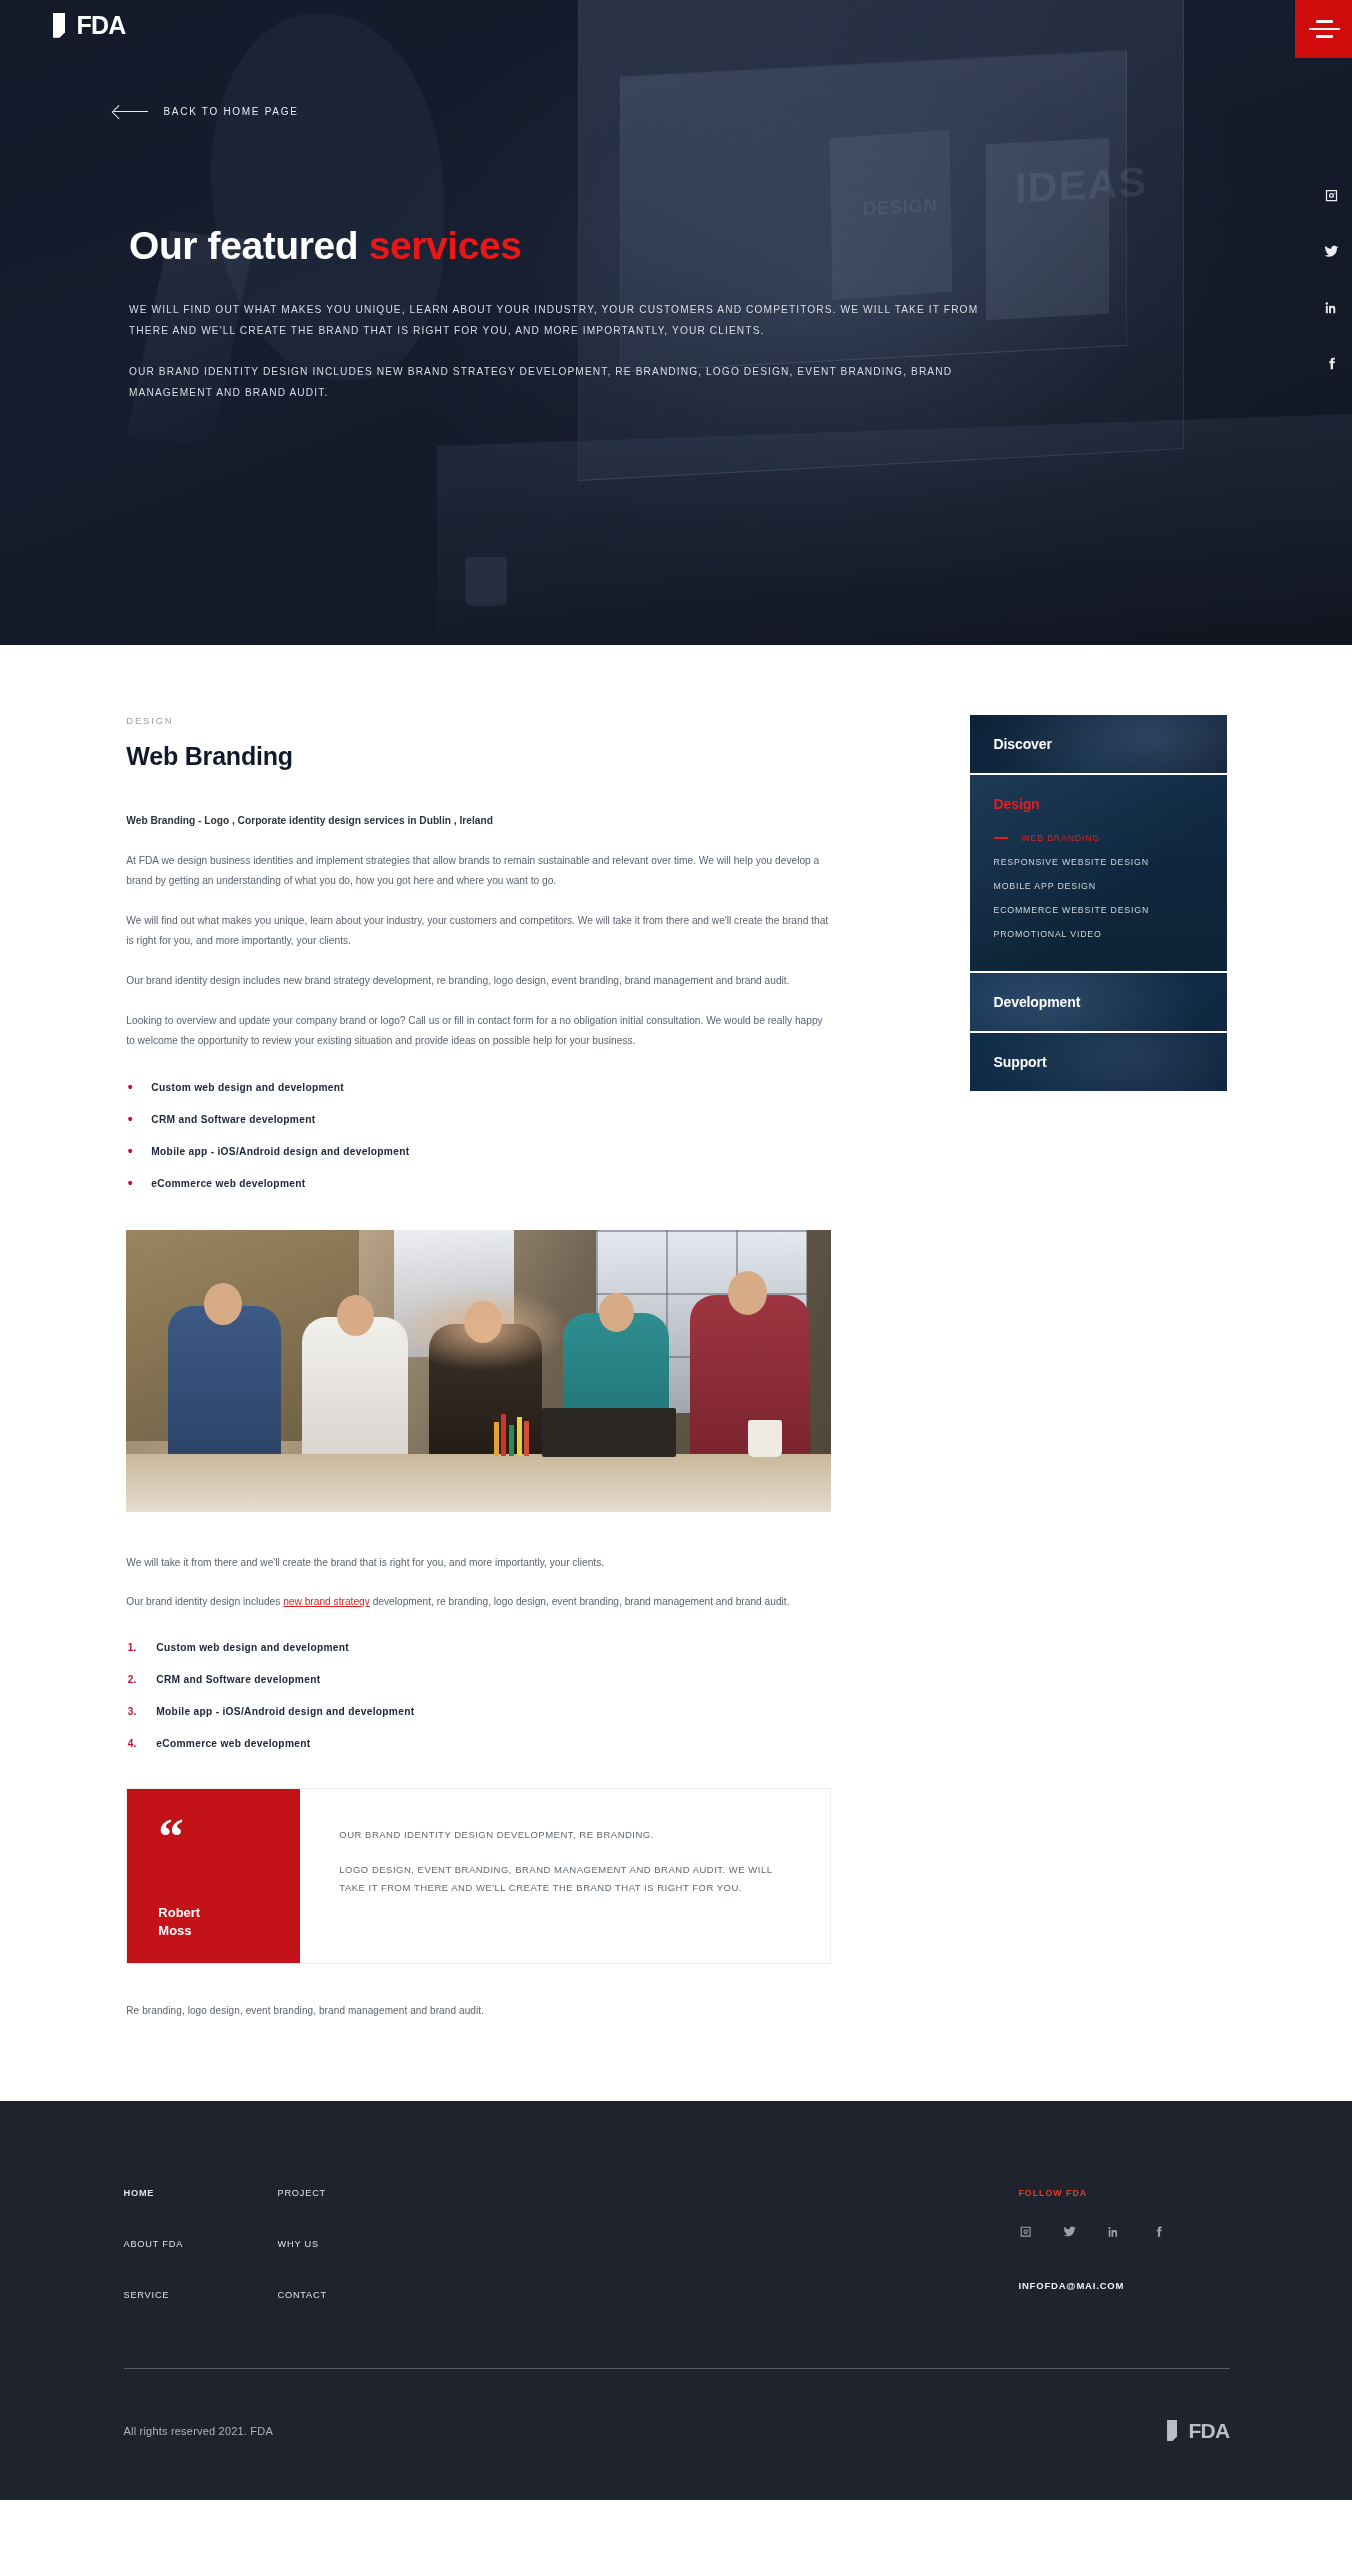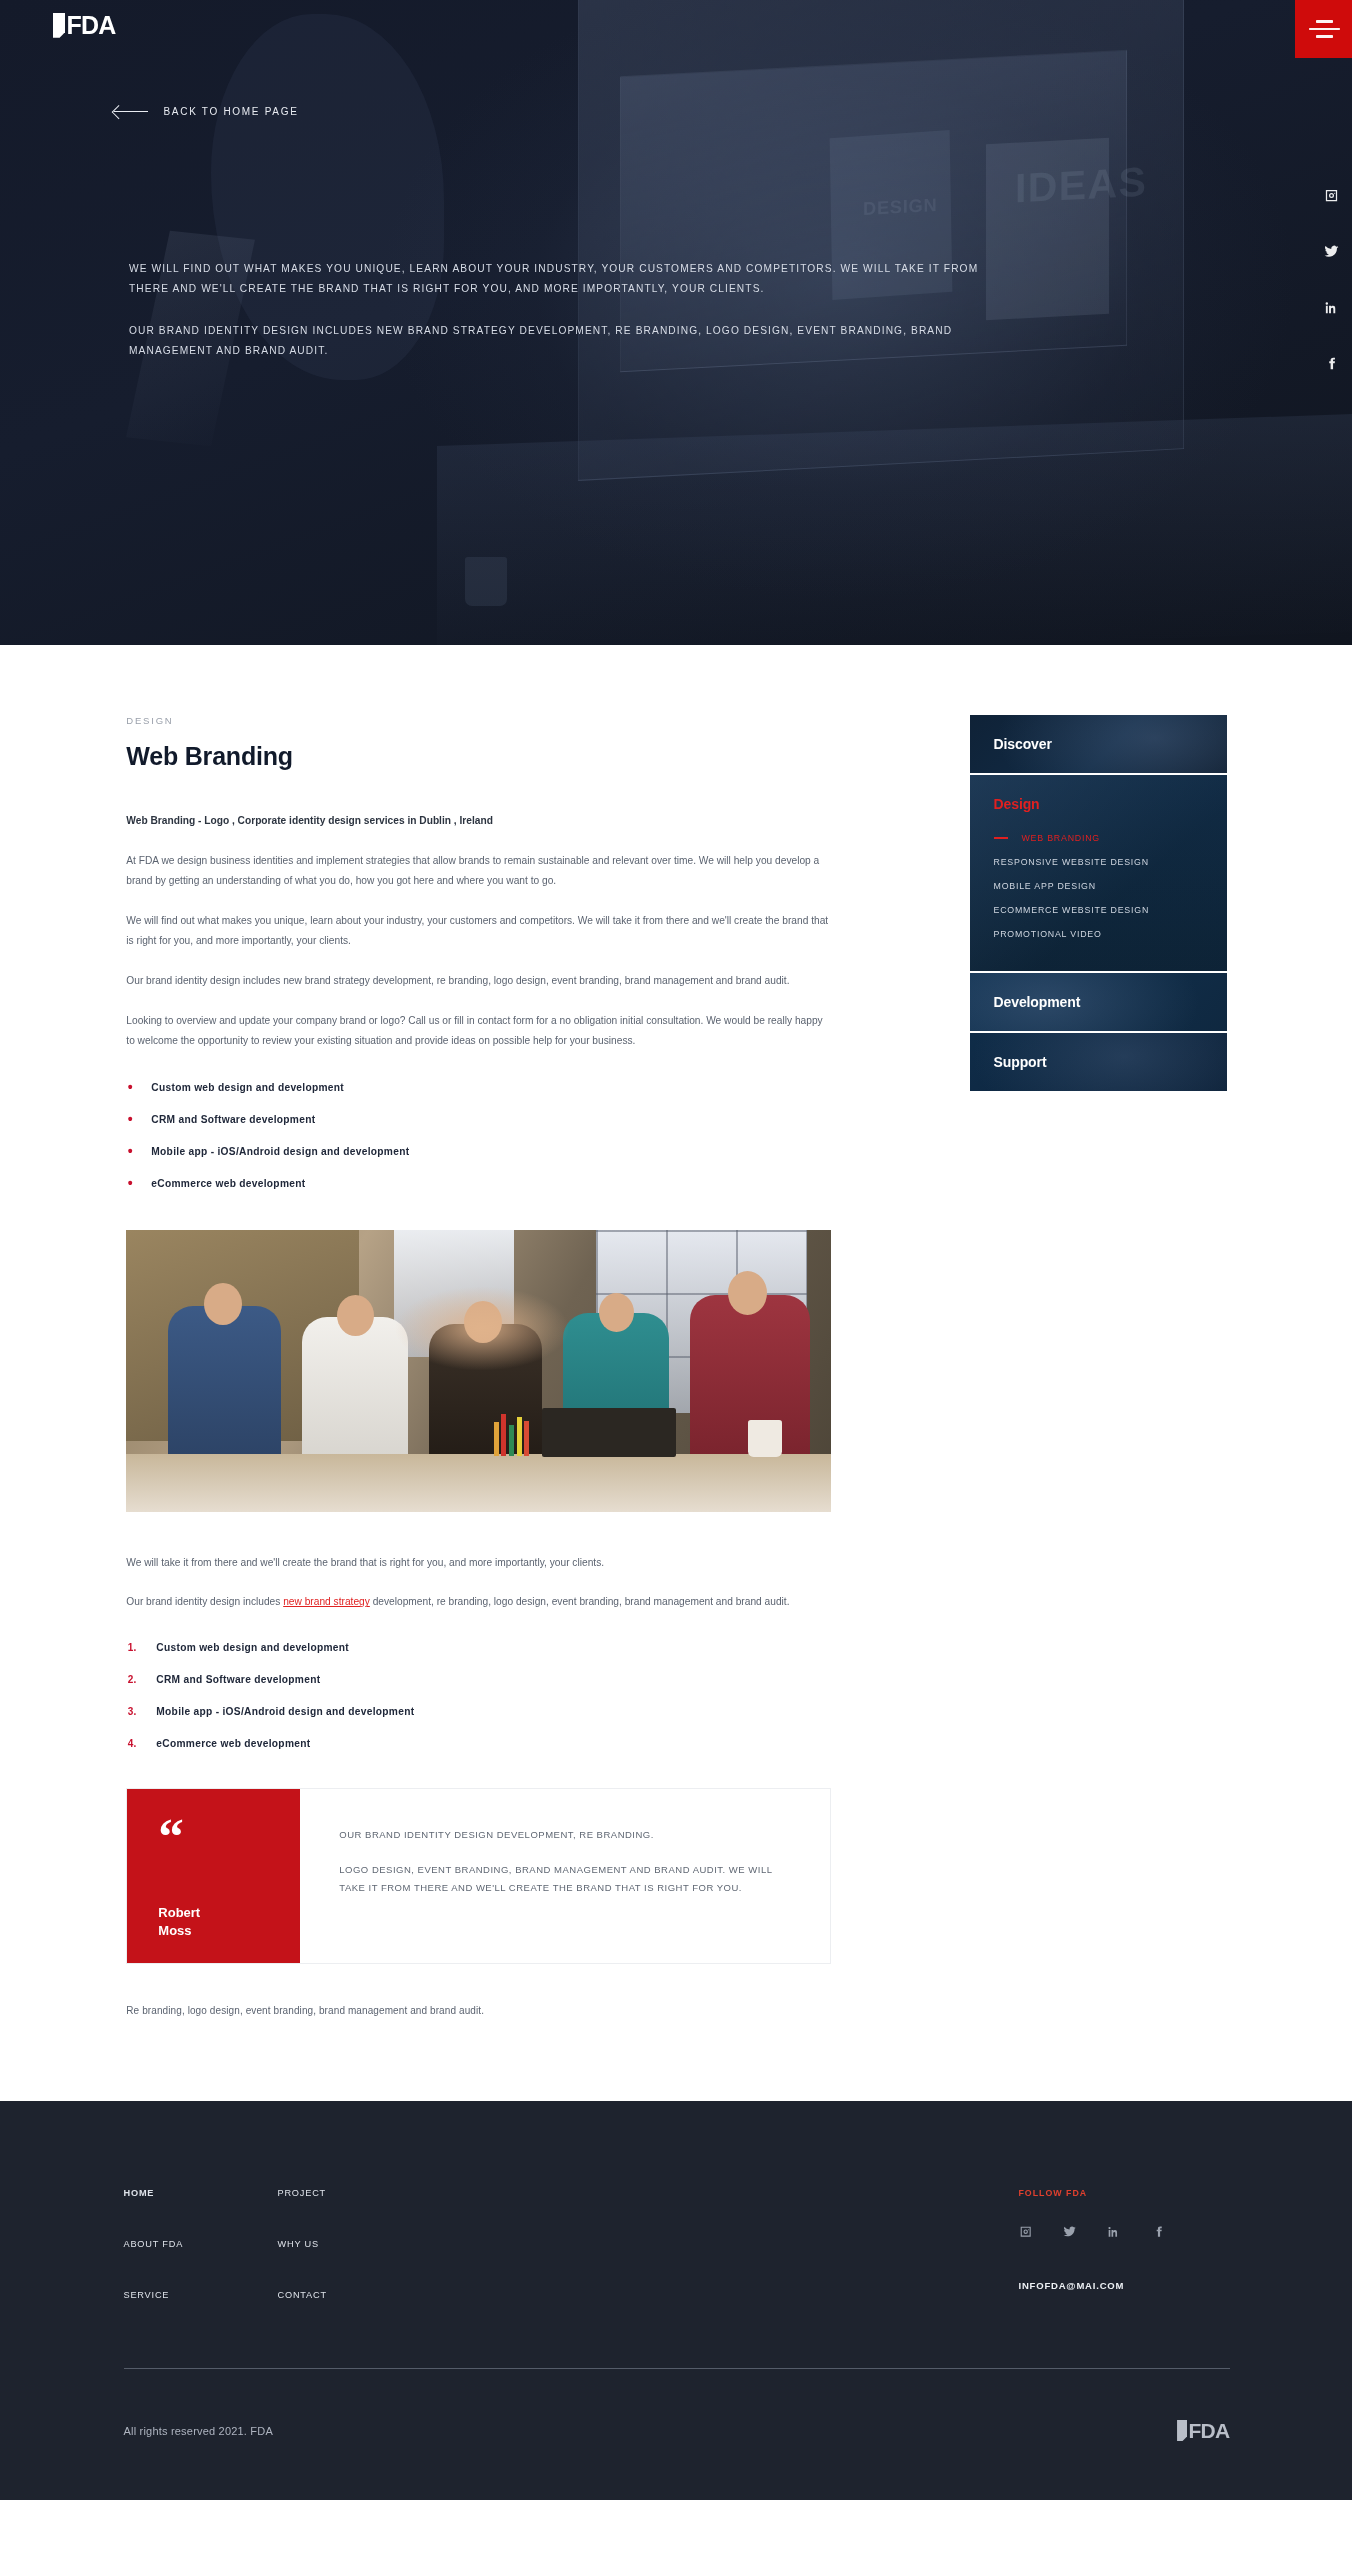--- a/index.html
+++ b/index.html
@@ -106,20 +106,21 @@
   .logo-mark {
     width: 12px; height: 25px;
     background: #ffffff;
     clip-path: polygon(0 0, 100% 0, 100% 78%, 55% 100%, 0 100%);
     margin-right: 1.4px;
   }
   .logo-text {
     color: #ffffff; font-size: 25px; font-weight: 700;
     letter-spacing: -0.7px; line-height: 1;
     font-family: "Liberation Sans", sans-serif;
+    padding-left: 10px;
   }
   .logo-footer .logo-mark { width: 10px; height: 21px; background: #b9bec8; }
   .logo-footer .logo-text { color: #b9bec8; font-size: 21px; }
 
   
   .hamburger {
     position: absolute; right: 0; top: 0;
     width: 58px; height: 58px;
     background: #cf0b0b;
     display: flex; flex-direction: column;
@@ -478,20 +479,21 @@
           </svg>
       </span>
     </div>
 
     <div class="back-link">
       <span class="back-arrow"></span>
       <span class="back-label">BACK TO HOME PAGE</span>
     </div>
 
     <div class="hero-inner">
+      <h1 class="hero-title"><span>Our featured </span><span class="accent">services</span></h1>
       <p class="hero-desc">WE WILL FIND OUT WHAT MAKES YOU UNIQUE, LEARN ABOUT YOUR INDUSTRY, YOUR CUSTOMERS AND COMPETITORS. WE WILL TAKE IT FROM THERE AND WE'LL CREATE THE BRAND THAT IS RIGHT FOR YOU, AND MORE IMPORTANTLY, YOUR CLIENTS.</p>
       <p class="hero-desc">OUR BRAND IDENTITY DESIGN INCLUDES NEW BRAND STRATEGY DEVELOPMENT, RE BRANDING, LOGO DESIGN, EVENT BRANDING, BRAND MANAGEMENT AND BRAND AUDIT.</p>
     </div>
   </section>
 
   <main class="main">
     <div class="container">
 
       <div class="content-col">
         <div class="eyebrow">DESIGN</div>

